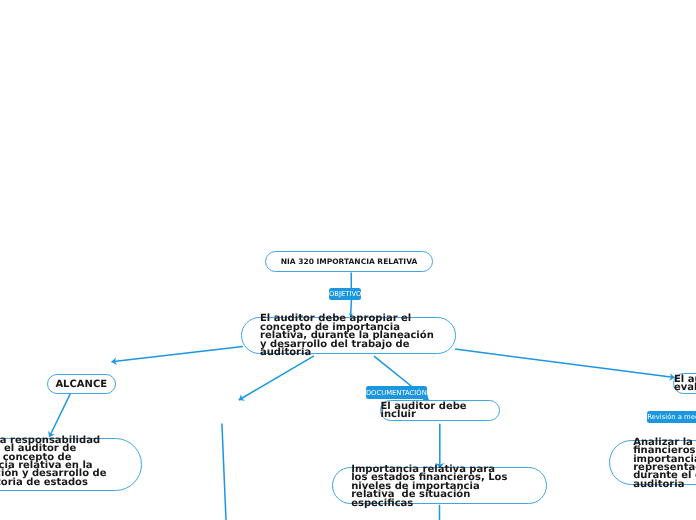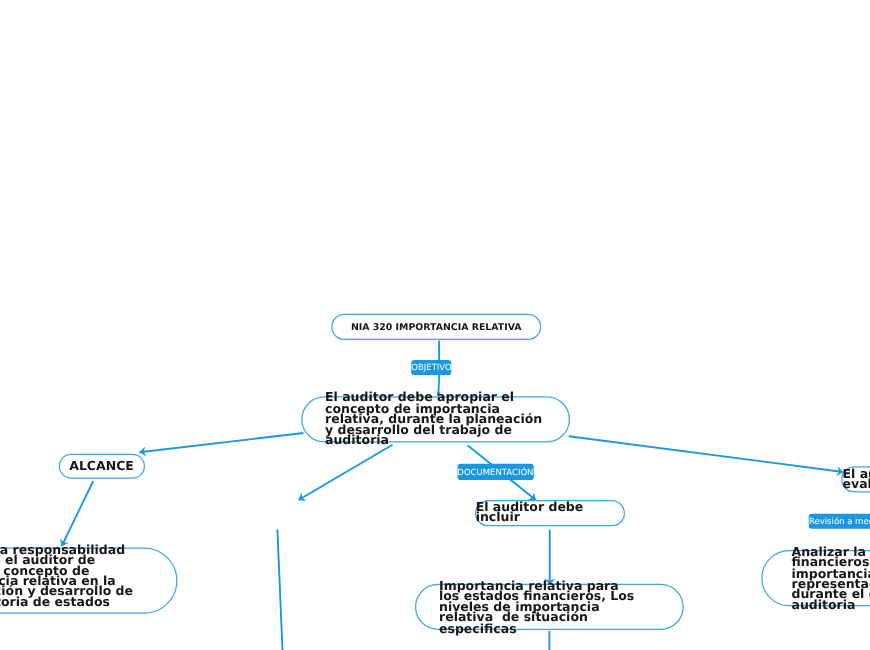--- a/index.html
+++ b/index.html
@@ -48,30 +48,30 @@
   </div>
 
   <div class="badge" style="left:329px;top:288px;height:12px;">
     <span>OBJETIVO</span>
   </div>
 
   <div class="node" style="left:241px;top:316.5px;width:215px;height:37px;padding-left:18px;">
     <span class="txt" style="display:block;width:178px;margin-top:3px;">El auditor debe apropiar el concepto de importancia relativa, durante la planeación y desarrollo del trabajo de auditoria</span>
   </div>
 
-  <div class="node center" style="left:46.5px;top:363px;width:69.5px;height:20px;text-align:center;">
+  <div class="node center" style="left:46.5px;top:374px;width:69.5px;height:20px;text-align:center;">
     <span class="txt">ALCANCE</span>
   </div>
 
   <div class="node" style="left:-73.2px;top:437.5px;width:215px;height:53px;padding-left:19.3px;">
     <span class="txt" style="display:block;width:163px;margin-top:-4px;">Conocer la responsabilidad que tiene el auditor de aplicar el concepto de importancia relativa en la planificación y desarrollo de una auditoria de estados</span>
   </div>
 
 
-  <div class="badge" style="left:365.9px;top:371px;height:12.6px;">
+  <div class="badge" style="left:365.9px;top:386px;height:12.6px;">
     <span>DOCUMENTACIÓN</span>
   </div>
 
   <div class="node" style="left:331.5px;top:467px;width:215px;height:37px;padding-left:18.7px;">
     <span class="txt" style="display:block;width:158px;margin-top:3px;">Importancia relativa para los estados financieros, Los niveles de importancia relativa &nbsp;de situación especificas</span>
   </div>
 
   <div class="node center" style="left:379.5px;top:400px;width:120px;height:20.5px;">
     <span class="txt">El auditor debe incluir</span>
   </div>

